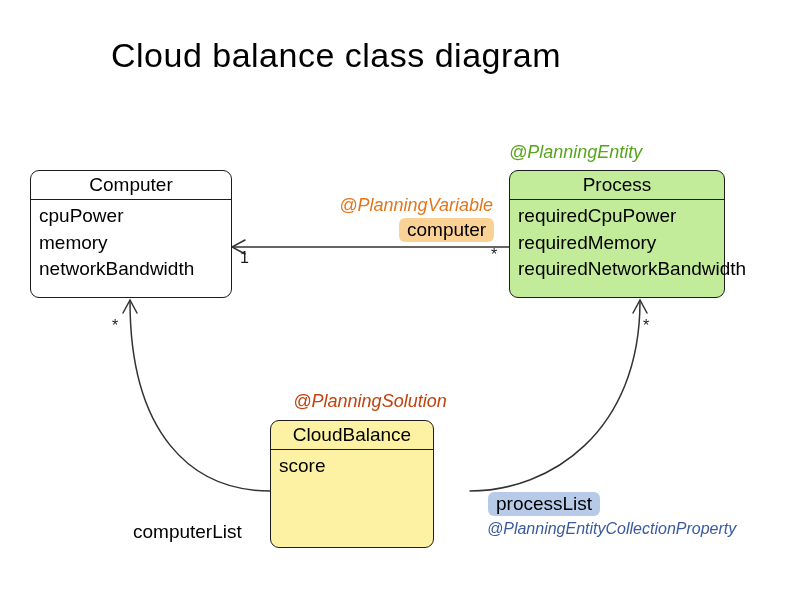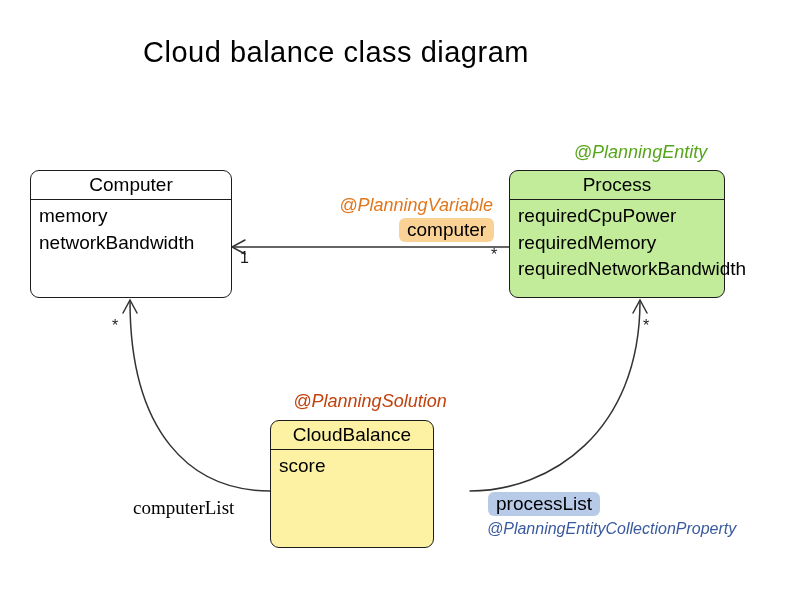--- a/index.html
+++ b/index.html
@@ -2,51 +2,51 @@
 <html><head>
 <meta charset="utf-8">
 <style>
   html,body { margin:0; padding:0; }
   body {
     width:800px; height:600px; position:relative; overflow:hidden;
     background:#ffffff; font-family:"Liberation Sans", sans-serif; color:#000;
   }
   .diagram-title {
     position:absolute; top:36px; left:0; width:672px;
-    text-align:center; font-size:29px; letter-spacing:0.5px;
+    text-align:center; font-size:34px; letter-spacing:0.5px;
   }
   svg.connectors { position:absolute; left:0; top:0; pointer-events:none; }
 
   .uml-class {
     position:absolute; border:1.5px solid #1c1c1c; border-radius:9px;
     box-sizing:border-box;
   }
   .cls-name {
     height:28px; line-height:27px; text-align:center; font-size:19px;
     border-bottom:1.5px solid #1c1c1c;
   }
   .cls-fields { padding:3px 8px 0 8px; font-size:19px; line-height:26.5px; }
 
   #computer-class     { left:30px;  top:170px; width:202px; height:128px; background:#ffffff; }
   #process-class      { left:509px; top:170px; width:216px; height:128px; background:#c2eb9a; }
   #cloudbalance-class { left:270px; top:420px; width:164px; height:128px; background:#fdf2a3; }
 
   .annotation { position:absolute; font-style:italic; font-size:18px; white-space:nowrap; }
-  #planning-entity-annotation   { left:509px; top:142px; width:263px; text-align:center; color:#56a51a; }
+  #planning-entity-annotation   { left:509px; top:142px; width:263px; text-align:left; color:#56a51a; }
   #planning-solution-annotation { left:270px; top:391px; width:200px; text-align:center; color:#c2410c; }
   #planning-variable-annotation { right:307px; top:195px; color:#e2761b; }
   #collection-property-annotation { left:487px; top:520px; color:#3a5a9f; font-size:16px; }
 
   .role-label {
     position:absolute; font-size:19px; line-height:24px;
     border-radius:6px; padding:0 8px; white-space:nowrap;
   }
   #computer-role-label    { left:399px; top:218px; background:#fad296; }
   #processlist-role-label { left:488px; top:492px; background:#b7cbe8; }
-  #computerlist-role-label{ left:133px; top:496px; padding:0; border-radius:0; background:transparent;font-family:Liberation Serif, serif; }
+  #computerlist-role-label{ left:133px; top:520px; padding:0; border-radius:0; background:transparent; }
 
   .multiplicity { position:absolute; font-size:16px; color:#1c1c1c; white-space:nowrap; }
   #mult-computer-side { left:240px; top:249px; }
   #mult-process-side  { left:491px; top:246px; }
   #mult-computerlist  { left:112px; top:317px; }
   #mult-processlist   { left:643px; top:317px; }
 </style>
 </head>
 <body>
 
@@ -59,20 +59,21 @@
     <path d="M470,491 C550,491 640,432 640,301"></path>
     <path d="M633,313 L640,300 L647,313"></path>
   </g>
 </svg>
 
 <div class="diagram-title">Cloud balance class diagram</div>
 
 <div class="uml-class" id="computer-class">
   <div class="cls-name">Computer</div>
   <div class="cls-fields">
+    <div>cpuPower</div>
     <div>memory</div>
     <div>networkBandwidth</div>
   </div>
 </div>
 
 <div class="annotation" id="planning-entity-annotation">@PlanningEntity</div>
 <div class="uml-class" id="process-class">
   <div class="cls-name">Process</div>
   <div class="cls-fields">
     <div>requiredCpuPower</div>

